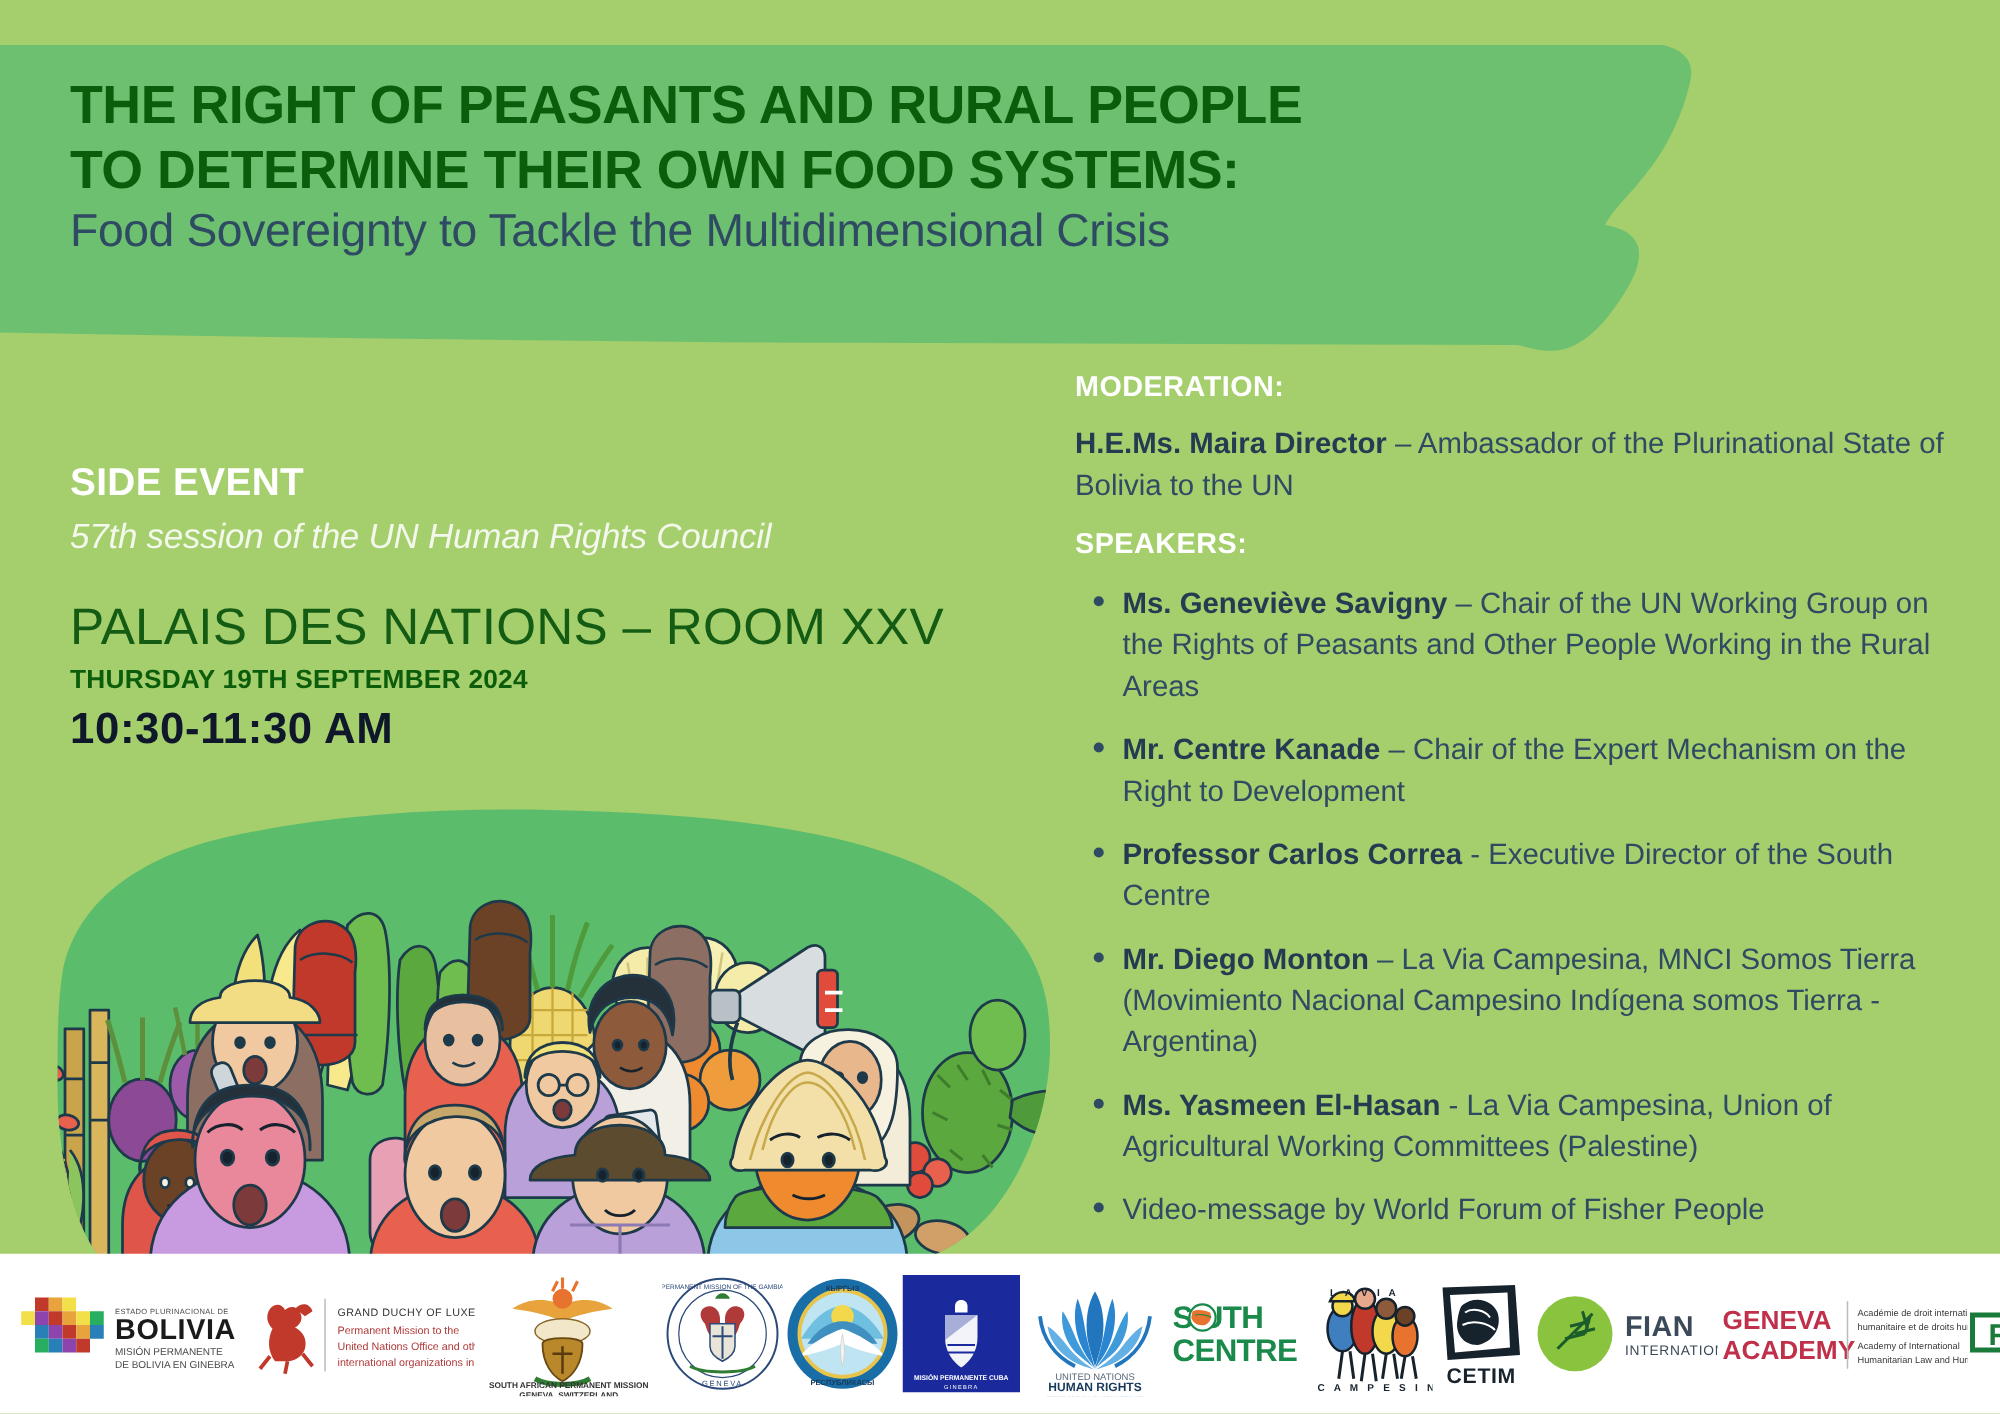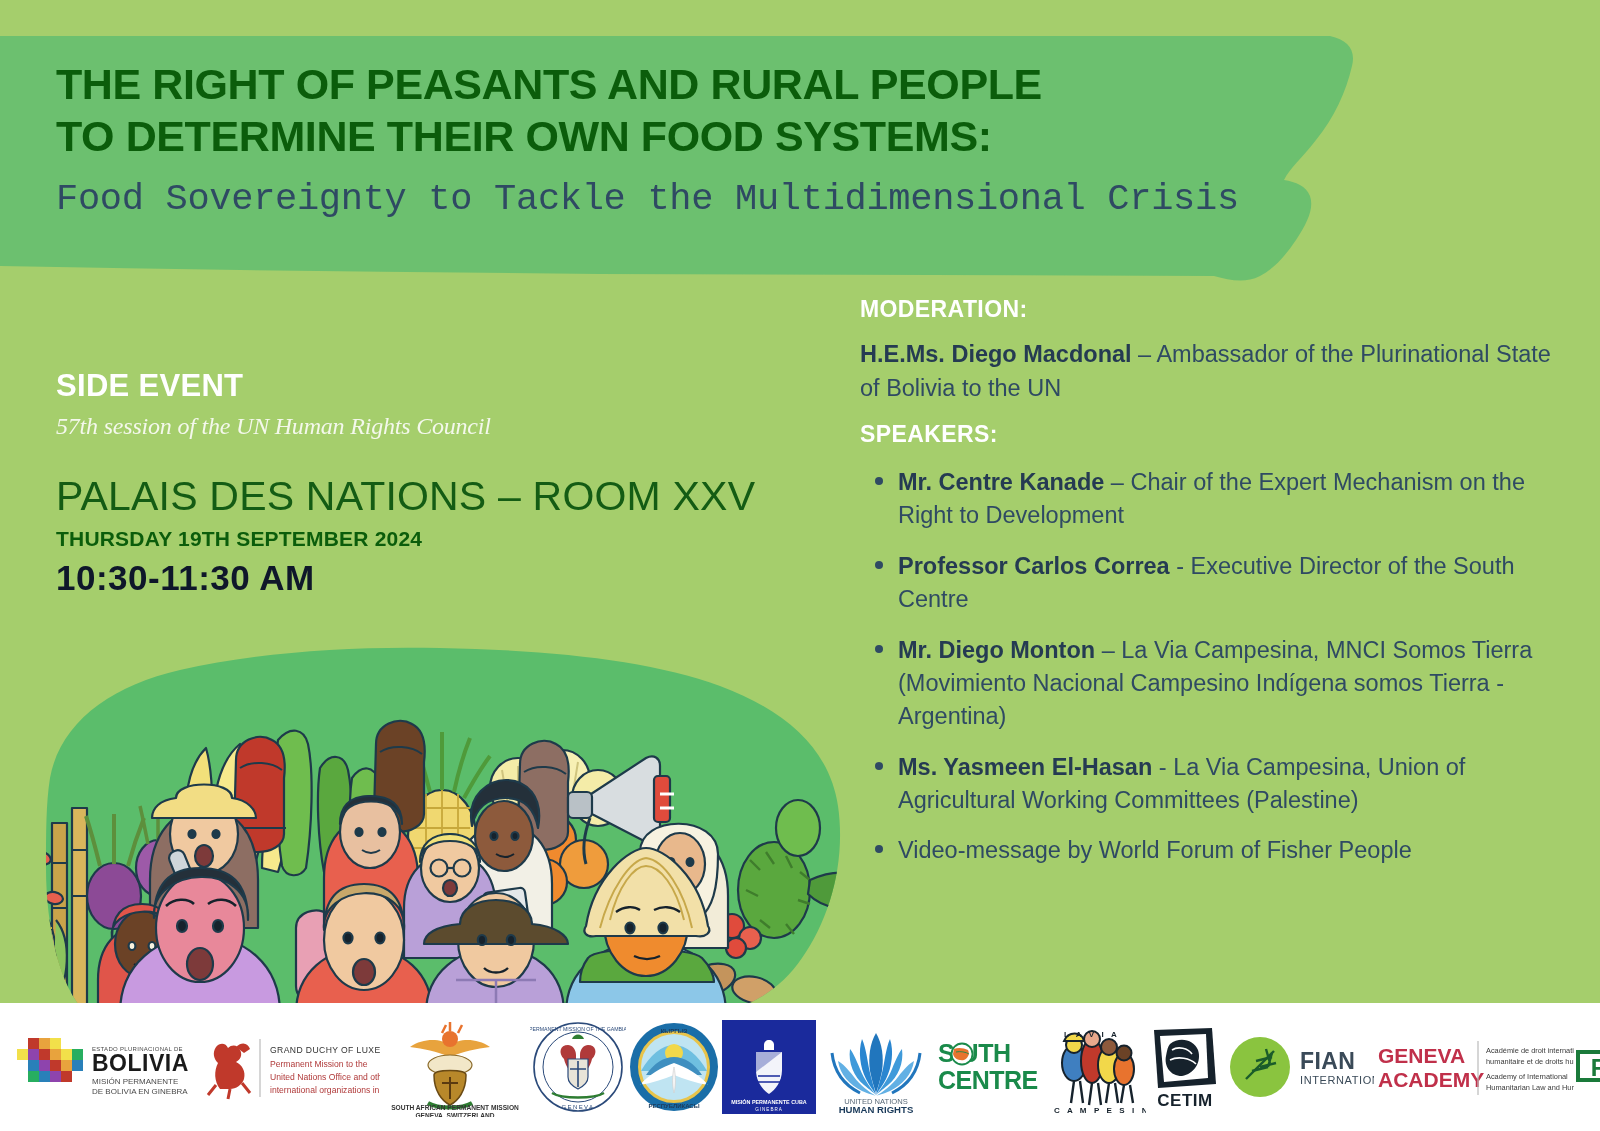--- a/index.html
+++ b/index.html
@@ -18,43 +18,40 @@
   #header-banner svg{ display:block; width:100%; height:100%; }
 
   #header-text{
     position:absolute; left:56px; top:58px; width:1240px; z-index:3;
   }
   .title-line{
     font-size:43px; font-weight:bold; color:#0b5d0b;
     letter-spacing:-0.4px; line-height:1.22; white-space:nowrap;
   }
   #poster-subtitle{
-    margin-top:14px;
     font-size:37px; color:#2f4a63; line-height:1.2; letter-spacing:-0.3px;
     white-space:nowrap;
-    font-family:Liberation Mono, monospace;
   }
 
   
   #illustration{
     position:absolute; left:-10px; top:628px; width:890px; height:385px; z-index:1;
   }
   #illustration svg{ display:block; width:100%; height:100%; }
 
   
   #event-info{
     position:absolute; left:56px; top:368px; width:780px; z-index:4;
   }
   #side-event-label{
     font-size:31px; font-weight:bold; color:#ffffff; letter-spacing:0.3px;
   }
   #session-line{
-    font-size:24px; font-style:italic; color:#f4f8ec; margin-top:9px;
+    font-size:28px; font-style:italic; color:#f4f8ec; margin-top:9px;
     letter-spacing:-0.2px;
-    font-family:Liberation Serif, serif;
   }
   #venue-line{
     font-size:41px; color:#145c14; margin-top:33px; letter-spacing:0.2px;
   }
   #date-line{
     font-size:21px; font-weight:bold; color:#0b5d0b; margin-top:7px;
     letter-spacing:0.2px;
   }
   #time-line{
     font-size:35px; font-weight:bold; color:#0f172a; margin-top:7px;
@@ -358,26 +355,29 @@
   <div id="session-line">57th session of the UN Human Rights Council</div>
   <div id="venue-line">PALAIS DES NATIONS – ROOM XXV</div>
   <div id="date-line">THURSDAY 19TH SEPTEMBER 2024</div>
   <div id="time-line">10:30-11:30 AM</div>
 </div>
 
 <div id="program">
   <div class="section-heading">MODERATION:</div>
 
   <div id="moderator-entry">
-    <span class="nm">H.E.Ms. Diego Macdonal</span><span> – Ambassador of the Plurinational State of Bolivia to the UN</span>
+    <span class="nm">H.E.Ms. Maira Director</span><span> – Ambassador of the Plurinational State of Bolivia to the UN</span>
   </div>
 
   <div class="section-heading">SPEAKERS:</div>
 
   <ul id="speaker-list">
+    <li class="speaker-item">
+      <span class="bullet"></span><span class="nm">Ms. Geneviève Savigny</span><span> – Chair of the UN Working Group on the Rights of Peasants and Other People Working in the Rural Areas</span>
+    </li>
     <li class="speaker-item">
       <span class="bullet"></span><span class="nm">Mr. Centre Kanade</span><span> – Chair of the Expert Mechanism on the Right to Development</span>
     </li>
     <li class="speaker-item">
       <span class="bullet"></span><span class="nm">Professor Carlos Correa</span><span> - Executive Director of the South Centre</span>
     </li>
     <li class="speaker-item">
       <span class="bullet"></span><span class="nm">Mr. Diego Monton</span><span> – La Via Campesina, MNCI Somos Tierra (Movimiento Nacional Campesino Indígena somos Tierra - Argentina)</span>
     </li>
     <li class="speaker-item">

